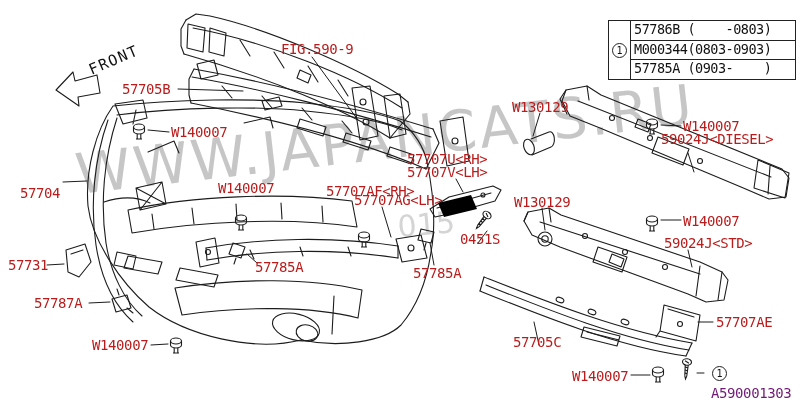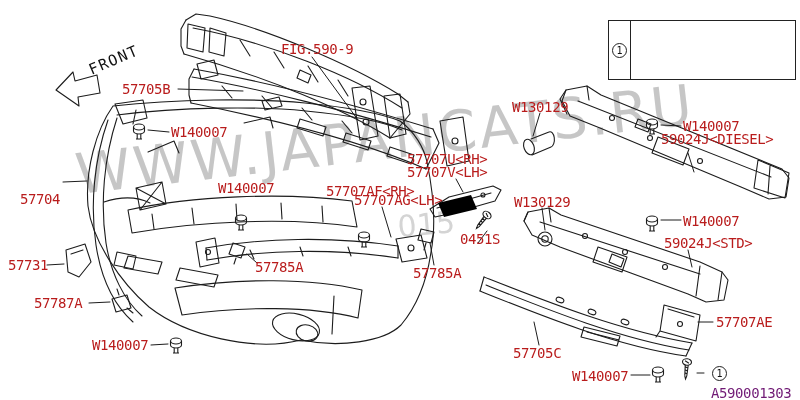--- a/index.html
+++ b/index.html
@@ -264,46 +264,51 @@
     <path d="M617,303 L618,340"></path>
   </g>
 </svg>
 
 <div class="front-text">FRONT</div>
 
 <div id="labels-layer">
       <div class="part-label" style="left: 281px; top: 42px;">FIG.590-9</div>
       <div class="part-label" style="left: 122px; top: 82px;">57705B</div>
       <div class="part-label" style="left: 171px; top: 125px;">W140007</div>
-      <div class="part-label" style="left: 20px; top: 192px; text-align: center;">57704</div>
+      <div class="part-label" style="left: 20px; top: 186px; text-align: center;">57704</div>
       <div class="part-label" style="left: 218px; top: 181px;">W140007</div>
       <div class="part-label" style="left: 326px; top: 184px;">57707AF&lt;RH&gt;</div>
       <div class="part-label" style="left: 326px; top: 193px; margin-left: 28px;">57707AG&lt;LH&gt;</div>
       <div class="part-label" style="left: 407px; top: 152px;">57707U&lt;RH&gt;</div>
       <div class="part-label" style="left: 407px; top: 165px;">57707V&lt;LH&gt;</div>
       <div class="part-label" style="left: 512px; top: 100px;">W130129</div>
       <div class="part-label" style="left: 683px; top: 119px;">W140007</div>
       <div class="part-label" style="left: 661px; top: 132px;">59024J&lt;DIESEL&gt;</div>
       <div class="part-label" style="left: 514px; top: 195px;">W130129</div>
       <div class="part-label" style="left: 683px; top: 214px;">W140007</div>
       <div class="part-label" style="left: 664px; top: 236px;">59024J&lt;STD&gt;</div>
       <div class="part-label" style="left: 8px; top: 258px;">57731</div>
       <div class="part-label" style="left: 255px; top: 260px;">57785A</div>
       <div class="part-label" style="left: 460px; top: 232px;">0451S</div>
       <div class="part-label" style="left: 413px; top: 266px;">57785A</div>
       <div class="part-label" style="left: 34px; top: 296px;">57787A</div>
       <div class="part-label" style="left: 92px; top: 338px;">W140007</div>
-      <div class="part-label" style="left: 513px; top: 346px;">57705C</div>
+      <div class="part-label" style="left: 513px; top: 335px;">57705C</div>
       <div class="part-label" style="left: 572px; top: 369px;">W140007</div>
       <div class="part-label" style="left: 716px; top: 315px;">57707AE</div>
     </div>
 
 <div class="legend-table">
   <div class="legend-ref">
     <span class="circled">1</span>
   </div>
+  <div class="legend-rows" id="legend-rows">
+        <div class="legend-row">57786B (    -0803)</div>
+        <div class="legend-row">M000344(0803-0903)</div>
+        <div class="legend-row">57785A (0903-    )</div>
+      </div>
 </div>
 
 <span class="circled ref-bottom">1</span>
 
 <div class="code">A590001303</div>
 
 </div>
 
 </body></html>

